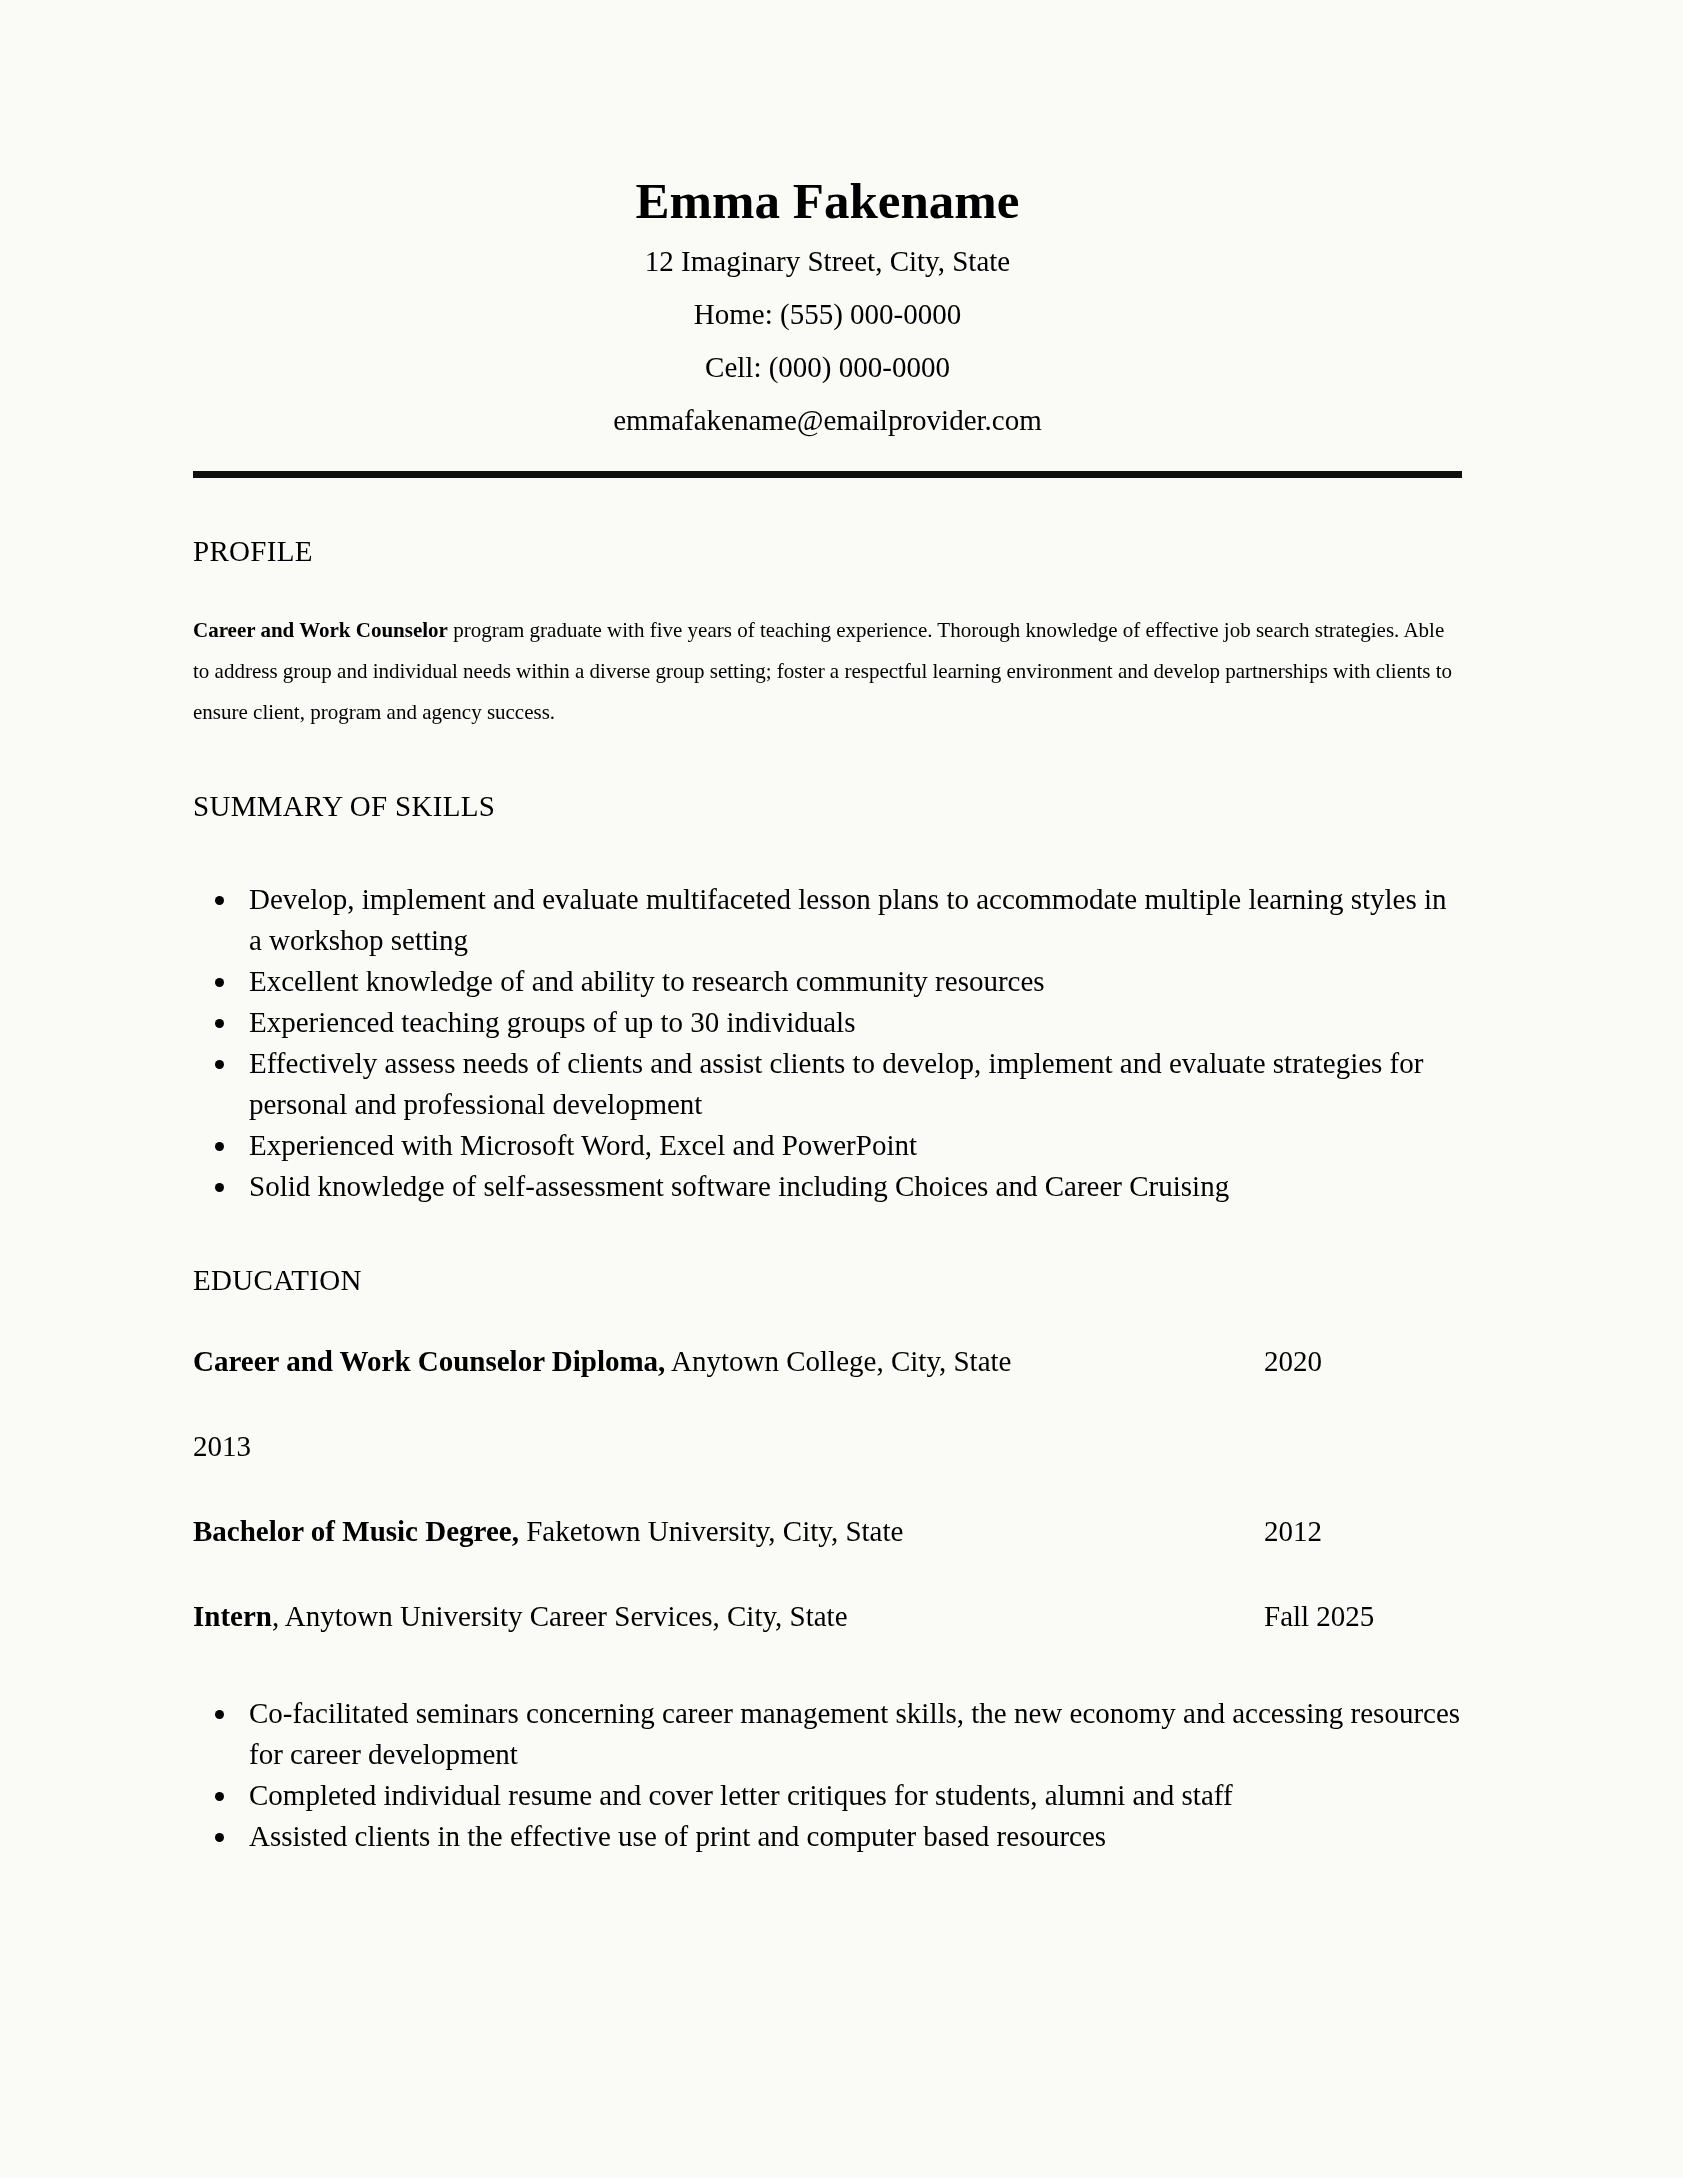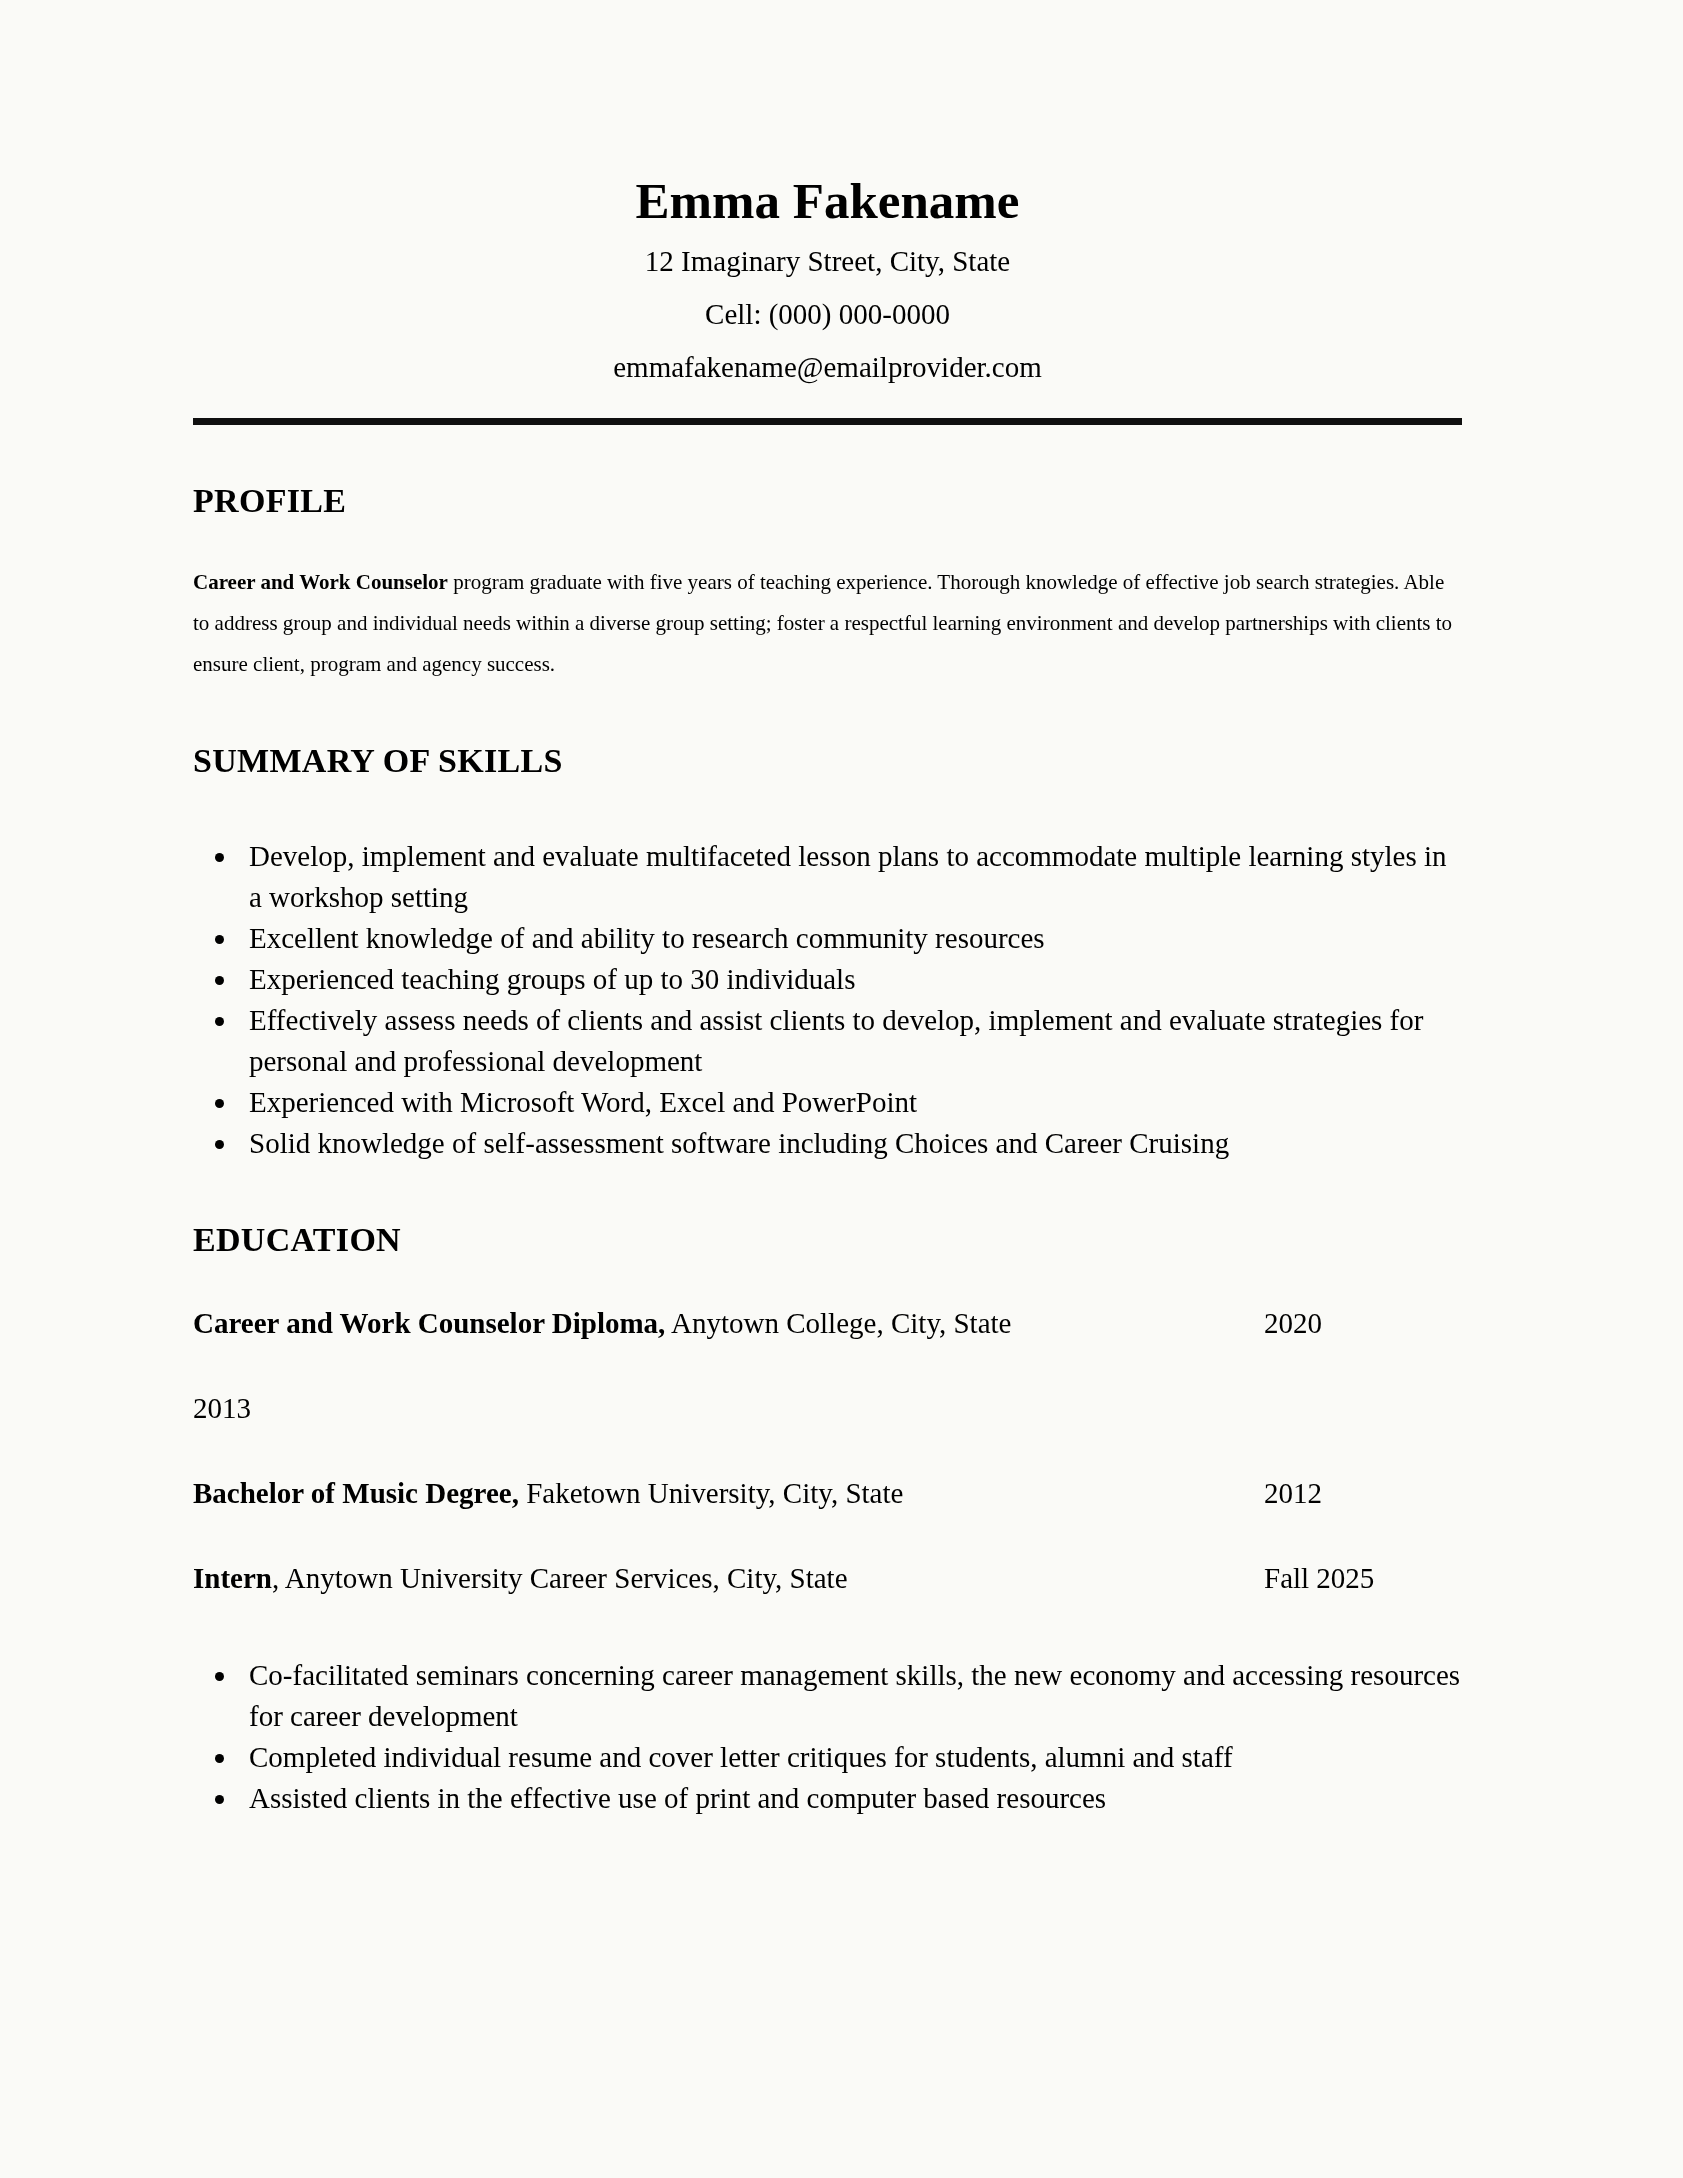--- a/index.html
+++ b/index.html
@@ -34,22 +34,22 @@
     line-height: 41px;
     margin: 12px;
   }
   .header-rule {
     border: none;
     border-top: 7px solid #101010;
     margin: 30px 0 0 0;
   }
   
   .section-heading {
-    font-size: 34px;
-    font-weight: bold;
+    font-size: 29px;
+    font-weight: normal;
     letter-spacing: 0.3px;
     margin: 57px 0 0 0;
   }
   .body-para {
     font-size: 21px;
     line-height: 41px;
     margin: 42px 0 0 0;
   }
   ul.bullet-list {
     font-size: 29px;
@@ -85,20 +85,21 @@
   strong { font-weight: bold; }
 </style>
 </head>
 <body>
 
 <div class="page">
 
   <div class="resume-header">
     <div class="name">Emma Fakename</div>
     <p class="contact-line">12 Imaginary Street, City, State</p>
+    <p class="contact-line">Home: (555) 000-0000</p>
     <p class="contact-line">Cell: (000) 000-0000</p>
     <p class="contact-line">emmafakename@emailprovider.com</p>
   </div>
   <hr class="header-rule">
 
   <h2 class="section-heading">PROFILE</h2>
   <p class="body-para"><strong>Career and Work Counselor</strong><span> program graduate with five years of teaching experience. Thorough knowledge of effective job search strategies. Able to address group and individual needs within a diverse group setting; foster a respectful learning environment and develop partnerships with clients to ensure client, program and agency success.</span></p>
 
   <h2 class="section-heading">SUMMARY OF SKILLS</h2>
   <ul class="bullet-list">

